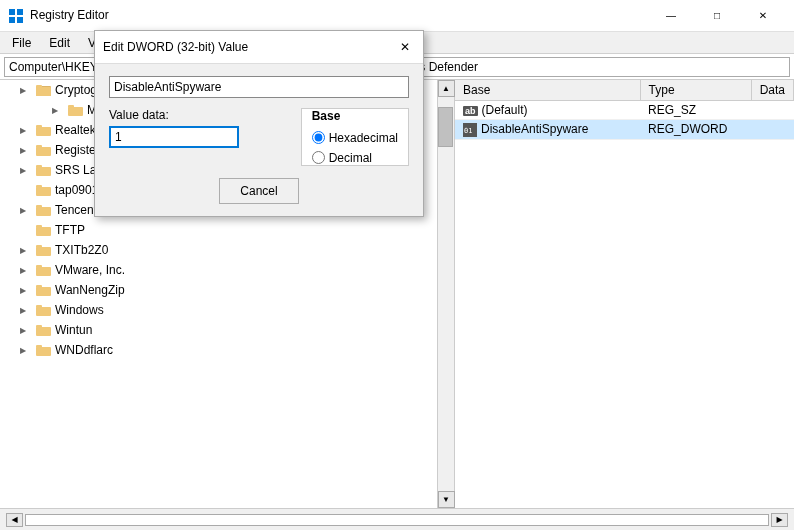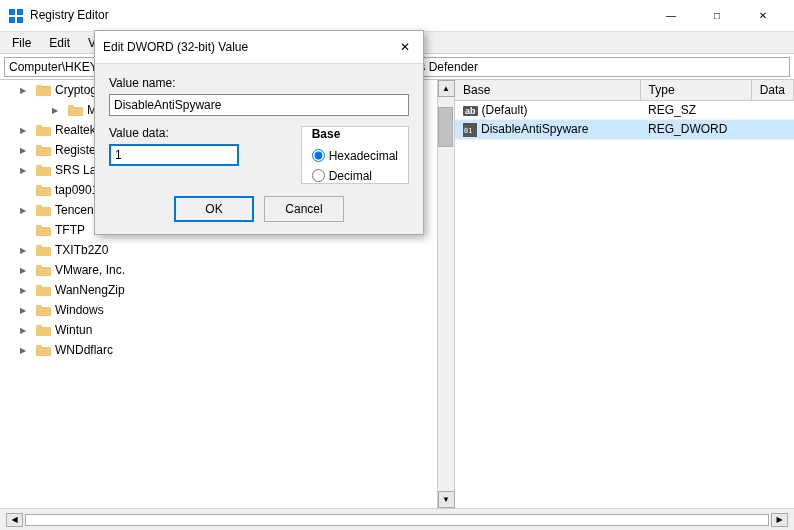--- a/index.html
+++ b/index.html
@@ -491,21 +491,20 @@
 
 <div class="modal-overlay">
   <div class="dialog">
 
     <div class="dialog-titlebar">
       <span class="dialog-title">Edit DWORD (32-bit) Value</span>
       <button class="dialog-close">✕</button>
     </div>
 
     <div class="dialog-body">
-      <div class="dialog-field-label">Value name:</div>
       <input class="dialog-input" type="text" readonly="" value="DisableAntiSpyware" style="">
 
       <div class="dialog-row">
         <div class="dialog-value-section">
           <div class="dialog-field-label">Value data:</div>
           <input class="dialog-value-input" type="text" value="1" style="">
         </div>
         <div class="dialog-base-section">
           <div class="dialog-base-title">Base</div>
           <label class="radio-row">
@@ -513,18 +512,17 @@
             <span>Hexadecimal</span>
           </label>
           <label class="radio-row">
             <input type="radio" name="base" style="">
             <span>Decimal</span>
           </label>
         </div>
       </div>
 
       <div class="dialog-buttons">
-        <button class="dialog-btn primary">OK</button>
         <button class="dialog-btn">Cancel</button>
       </div>
     </div>
   </div>
 </div>
 
 </body></html>

